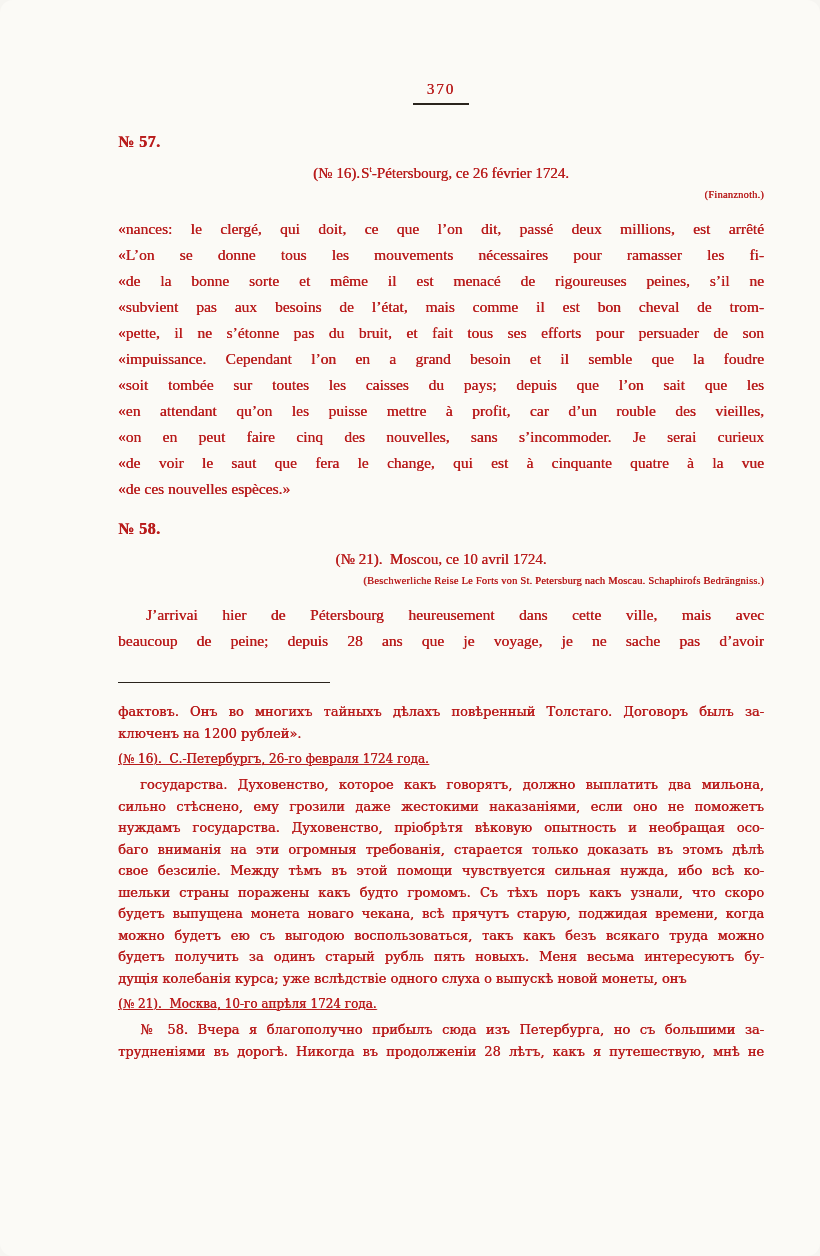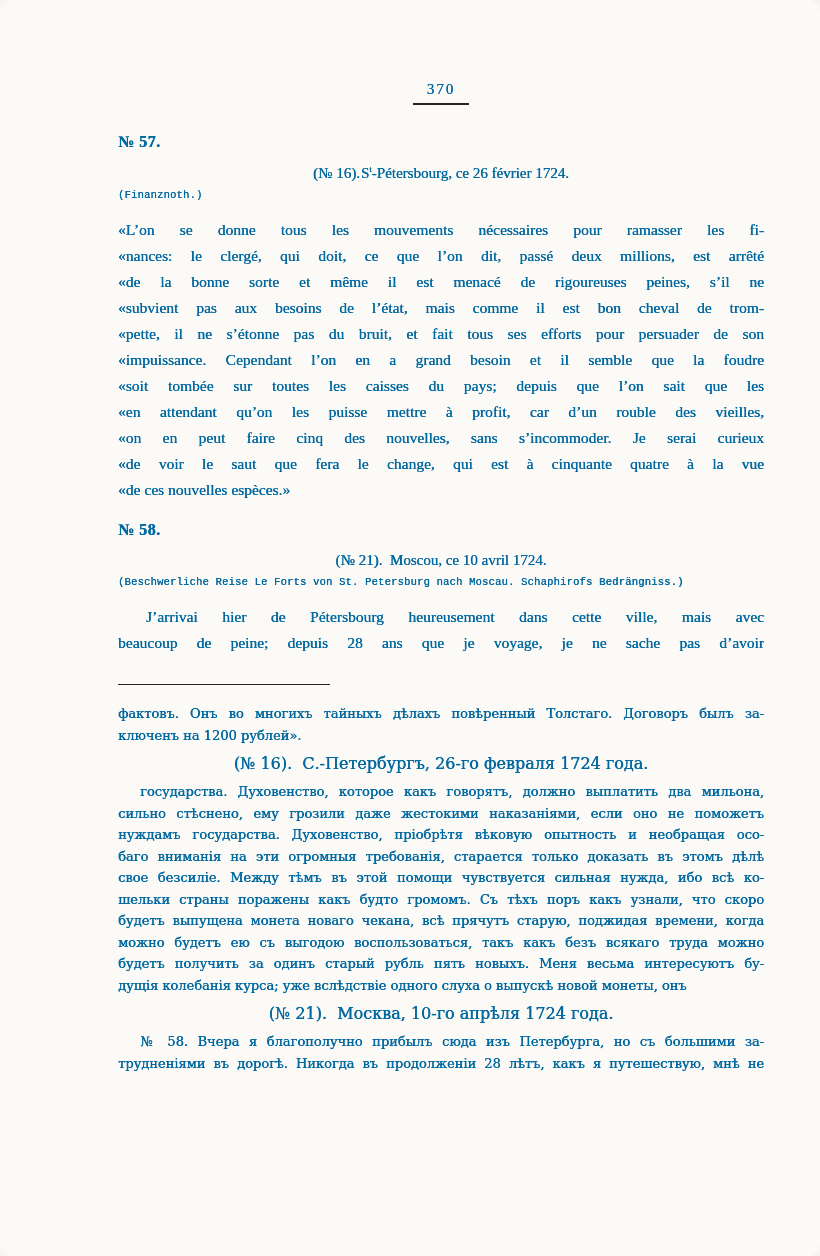--- a/index.html
+++ b/index.html
@@ -2,21 +2,21 @@
 <html><head>
 <meta charset="utf-8">
 <style>
   * { margin: 0; padding: 0; box-sizing: border-box; }
   html, body { width: 820px; background: #f6f5f1; }
   .page {
     position: relative;
     width: 820px;
     height: 1256px;
     background: #fbfaf6;
-    color: #0369a1;
+    color: #b91c1c;
     padding: 80px 56px 0 118px;
     font-family: "Liberation Serif", "DejaVu Serif", "DejaVu Sans", serif;
     overflow: hidden;
     text-shadow: 0.3px 0 0 currentColor;
     border-radius: 13px;
   }
 
   
   .pn-wrap { text-align: center; margin-bottom: 28px; }
   .page-number {
@@ -32,25 +32,24 @@
     text-align: left;
     font-weight: bold;
     font-size: 16px;
     letter-spacing: 0.5px;
     margin-bottom: 13px;
   }
   .dateline { text-align: center; font-size: 15px; margin-bottom: 7px; }
   .dl-no { margin-right: 1px; }
   .dateline sup { font-size: 9px; }
   .subnote {
-    text-align: left;
+    text-align: right;
     font-size: 10.5px;
     letter-spacing: 0.2px;
     margin-bottom: 16px;
-    font-family: Liberation Mono, monospace;
   }
 
   
   .body-lines { margin-bottom: 18px; }
   .b-line {
     font-size: 15.5px;
     line-height: 26px;
     white-space: nowrap;
     overflow: hidden;
     text-align: justify;
@@ -75,43 +74,44 @@
   .fn-line {
     font-size: 13px;
     line-height: 21.5px;
     white-space: nowrap;
     overflow: hidden;
     text-align: justify;
     text-align-last: justify;
   }
   .fn-lines.indent-first > :first-child { padding-left: 22px; }
   .fn-dateline {
-    text-align: center;
-    font-size: 16px;
+    text-align: left;
+    font-size: 12px;
     margin: 8px 0;
+    text-decoration: underline;
   }
 </style>
 </head>
 <body>
 
 <div class="page">
 
   <div class="pn-wrap">
     <span class="page-number">370</span>
   </div>
 
   <section class="entry">
     <div class="entry-heading">№ 57.</div>
     <div class="dateline">
       <span class="dl-no">(№ 16).</span><span><span>S</span><sup>t</sup><span>-Pétersbourg, ce 26 février 1724.</span></span>
     </div>
     <div class="subnote">(Finanznoth.)</div>
     <div class="body-lines jl-except-last">
+        <div class="b-line">«nances: le clergé, qui doit, ce que l’on dit, passé deux millions, est arrêté</div>
         <div class="b-line">«L’on se donne tous les mouvements nécessaires pour ramasser les fi-</div>
-        <div class="b-line">«nances: le clergé, qui doit, ce que l’on dit, passé deux millions, est arrêté</div>
         <div class="b-line">«de la bonne sorte et même il est menacé de rigoureuses peines, s’il ne</div>
         <div class="b-line">«subvient pas aux besoins de l’état, mais comme il est bon cheval de trom-</div>
         <div class="b-line">«pette, il ne s’étonne pas du bruit, et fait tous ses efforts pour persuader de son</div>
         <div class="b-line">«impuissance. Cependant l’on en a grand besoin et il semble que la foudre</div>
         <div class="b-line">«soit tombée sur toutes les caisses du pays; depuis que l’on sait que les</div>
         <div class="b-line">«en attendant qu’on les puisse mettre à profit, car d’un rouble des vieilles,</div>
         <div class="b-line">«on en peut faire cinq des nouvelles, sans s’incommoder. Je serai curieux</div>
         <div class="b-line">«de voir le saut que fera le change, qui est à cinquante quatre à la vue</div>
         <div class="b-line">«de ces nouvelles espèces.»</div>
       </div>

